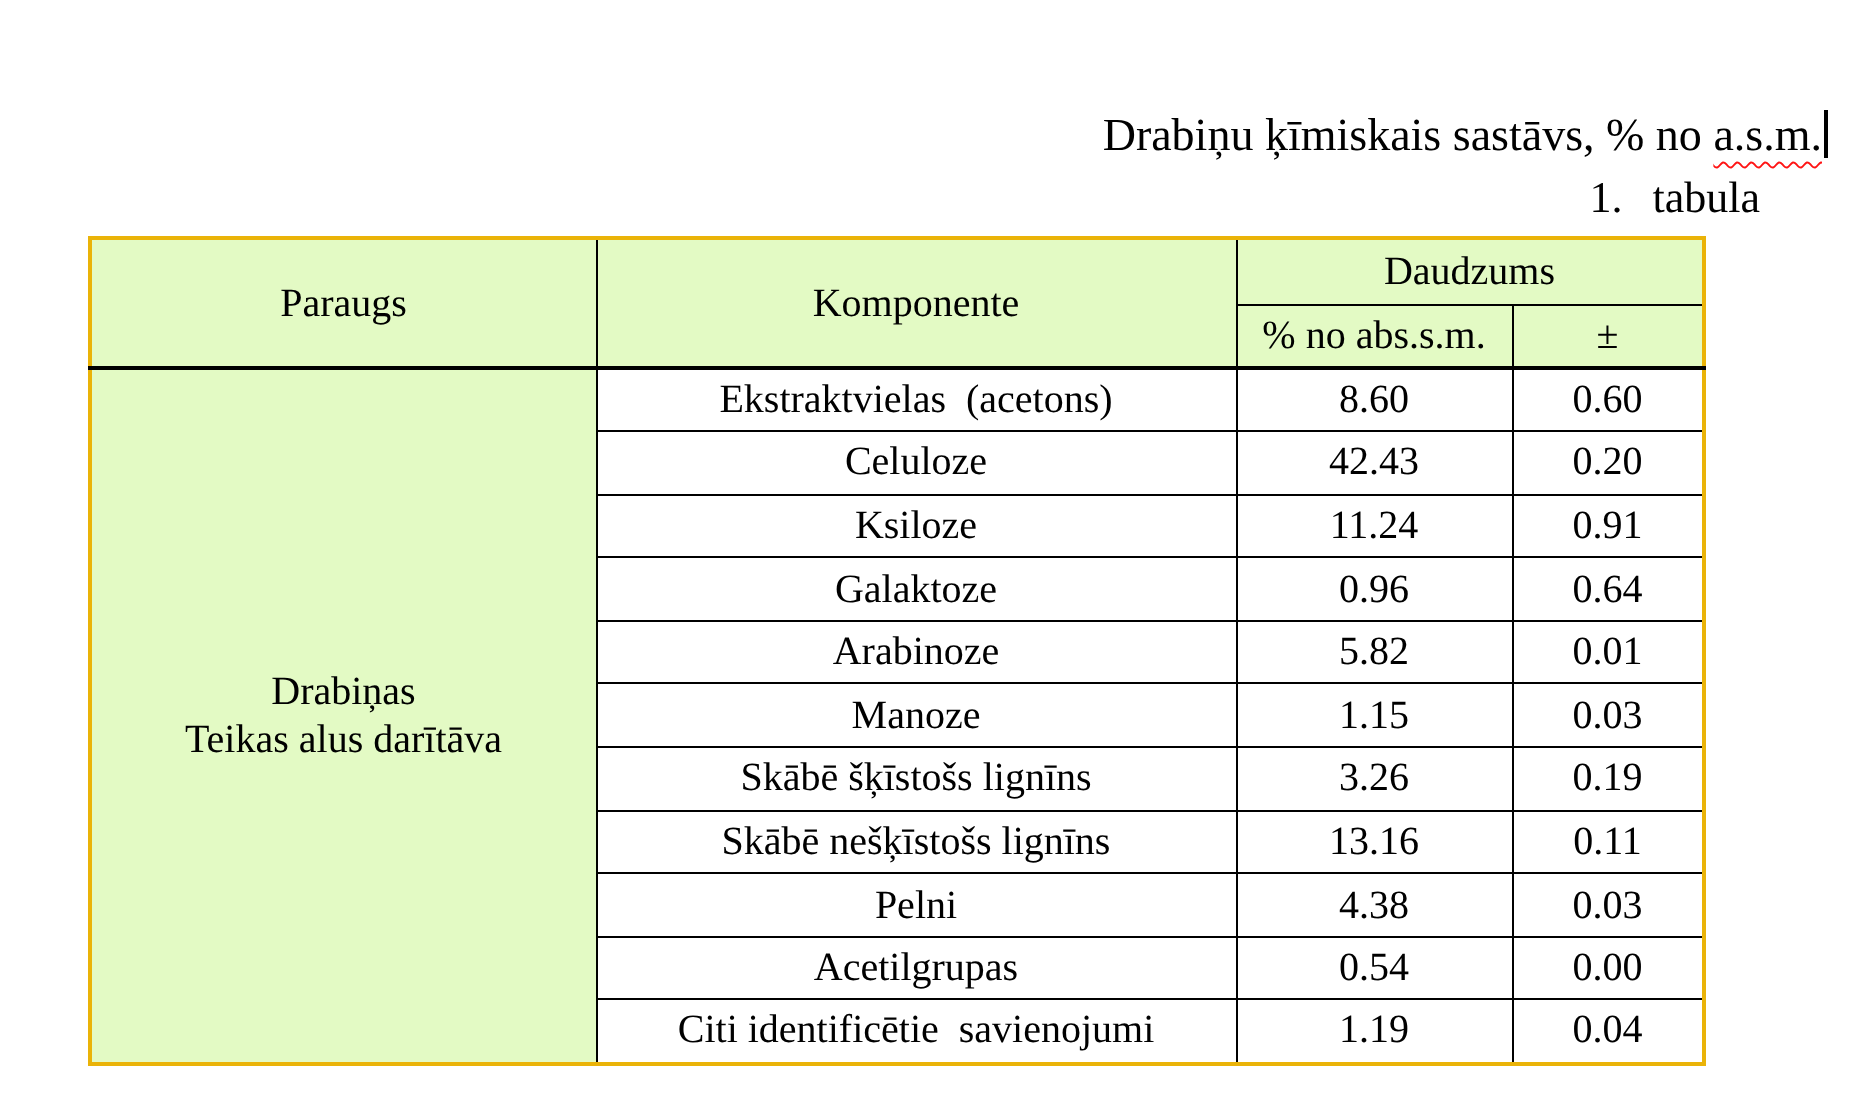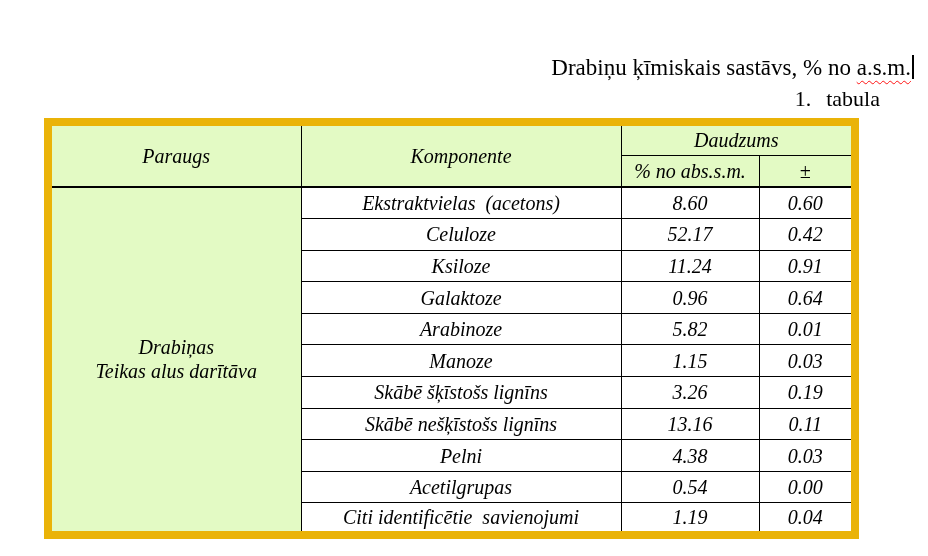--- a/index.html
+++ b/index.html
@@ -55,22 +55,21 @@
   }
   .table-caption .num { margin-right: 15px; }
 
   
   table.doc {
     position: absolute;
     left: 44px;
     top: 118px;
     border-collapse: collapse;
     table-layout: fixed;
-    border: 8px solid #eab308;
-    font-style: italic;
+    border: 2px solid #eab308;
   }
   table.doc th,
   table.doc td {
     border: 1px solid #000000;
     font-weight: normal;
     font-size: 20px;
     line-height: 24px;
     text-align: center;
     vertical-align: middle;
     padding: 0;
@@ -126,22 +125,22 @@
       <td rowspan="11" class="sample">
         <span>Drabiņas</span>
         <span>Teikas alus darītāva</span>
       </td>
       <td class="component">Ekstraktvielas  (acetons)</td>
       <td>8.60</td>
       <td>0.60</td>
     </tr>
     <tr>
       <td class="component">Celuloze</td>
-      <td>52.17</td>
-      <td>0.42</td>
+      <td>42.43</td>
+      <td>0.20</td>
     </tr>
     <tr>
       <td class="component">Ksiloze</td>
       <td>11.24</td>
       <td>0.91</td>
     </tr>
     <tr>
       <td class="component">Galaktoze</td>
       <td>0.96</td>
       <td>0.64</td>

